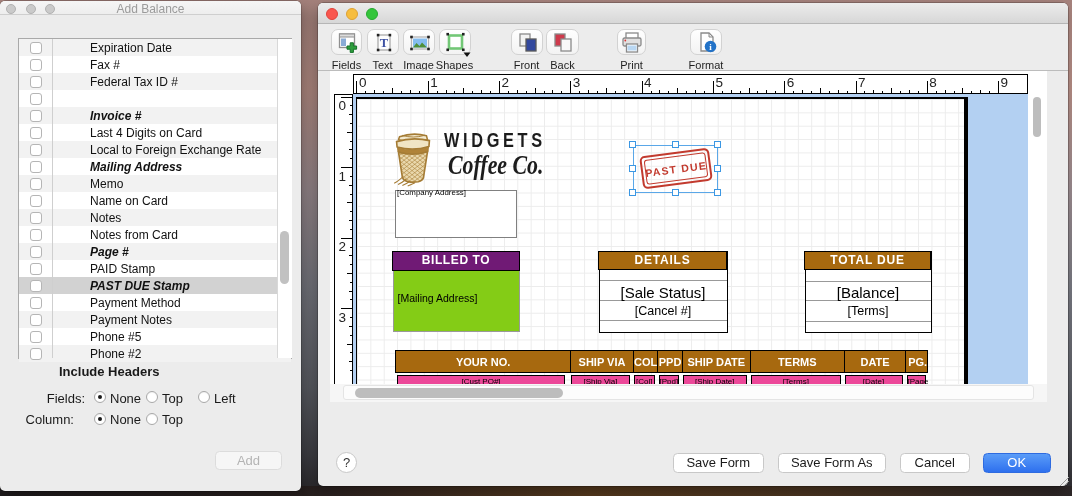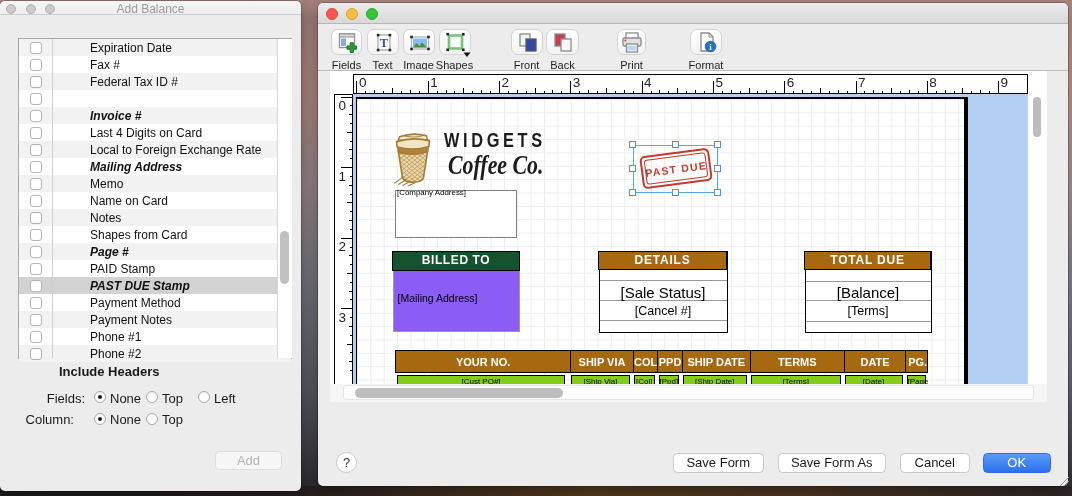--- a/index.html
+++ b/index.html
@@ -60,35 +60,35 @@
   background-image:linear-gradient(#ececec 1px, transparent 1px), linear-gradient(90deg,#ececec 1px, transparent 1px);
   background-size:13.36px 13.36px; }
 #vscroll { left:1033px; top:97px; width:8px; height:40px; background:#bdbdbd; border-radius:4px; }
 #hstrip { left:329.5px; top:383.5px; width:717px; height:18.5px; background:#f6f6f6; }
 
 
 #widgets { left:444px; top:130px; font-size:21.5px; font-weight:bold; letter-spacing:4.8px; color:#1c1c1c; transform:scale(0.76,0.9); transform-origin:0 0; white-space:nowrap; }
 #coffeeco { left:448px; top:149px; font-family:"Liberation Serif", serif; font-style:italic; font-weight:bold; font-size:28px; color:#1c1c1c; white-space:nowrap; transform:scale(0.78,1); transform-origin:0 0; }
 #caddr { left:395px; top:189.5px; width:122px; height:48.5px; background:#fff; border:1px solid #808080; }
 #caddr span { position:absolute; left:0.5px; top:-2.5px; font-size:8.5px; color:#000; transform:scale(0.93,0.9); transform-origin:0 0; white-space:nowrap; }
-.bhead { position:absolute; background:#14532d; border:1.5px solid #000; color:#fff; font-weight:bold; text-align:center; }
+.bhead { position:absolute; background:#701a75; border:1.5px solid #000; color:#fff; font-weight:bold; text-align:center; }
 #billedHead { left:392px; top:250.5px; width:128px; height:20px; font-size:12px; letter-spacing:0.6px; line-height:17.5px; }
-#billedBody { left:392.5px; top:270.5px; width:127px; height:61px; background:#8b5cf6; border:1px solid #999; border-top:none; }
+#billedBody { left:392.5px; top:270.5px; width:127px; height:61px; background:#84cc16; border:1px solid #999; border-top:none; }
 #billedBody span { position:absolute; left:4px; top:21.5px; font-size:10.5px; color:#000; }
 .secbox { position:absolute; background:#fff; border:1.5px solid #000; }
 .sechead { position:absolute; left:-1.5px; top:-1.5px; background:#a7690f; border:1.5px solid #000; color:#fff; font-weight:bold; text-align:center; font-size:12px; letter-spacing:0.8px; line-height:17px; }
 .srow { position:absolute; left:0; width:100%; border-top:1px solid #999; border-bottom:1px solid #999; text-align:center; color:#000; }
 #details { left:598.5px; top:251px; width:129px; height:81.5px; }
 #totaldue { left:804.5px; top:251px; width:127px; height:82px; }
 
 
 #thead { left:395.2px; top:350px; width:532.7px; height:22.5px; background:#a7690f; border:1.5px solid #000; }
 .tcol { position:absolute; top:0; height:100%; border-left:1.5px solid #000; }
 .tcol span, #thead > span { position:absolute; width:100%; text-align:center; top:4.5px; color:#fff; font-weight:bold; font-size:11px; left:0; white-space:nowrap; }
-.cell { position:absolute; top:374.5px; height:12px; background:#84cc16; border:1px solid #000; font-size:8px; color:#000; text-align:center; padding-top:1.5px; }
+.cell { position:absolute; top:374.5px; height:12px; background:#ec4899; border:1px solid #000; font-size:8px; color:#000; text-align:center; padding-top:1.5px; }
 
 
 #selrect { left:633px; top:145px; width:85px; height:48px; border:1px solid #5aa7e8; }
 .hdl { position:absolute; width:7px; height:7px; background:#fff; border:1.5px solid #3b97e3; }
 #stamp { left:641px; top:152px; width:70px; height:33px; transform:rotate(-7.5deg); border:2px solid #c23a2e; border-radius:5px; }
 #stamp .inner { position:absolute; left:2px; top:2px; right:2px; bottom:2px; border:1.2px solid #c23a2e; border-radius:3px; }
 #stamp .txt { position:absolute; left:0; right:0; top:8.5px; text-align:center; font-size:10.5px; font-weight:bold; color:#c23a2e; letter-spacing:1.2px; white-space:nowrap; }
 
 
 .btn { position:absolute; top:453px; height:19.5px; background:#fff; border:1px solid #c8c8c8; border-radius:4.5px; font-size:13px; color:#1a1a1a; text-align:center; line-height:18px; }
@@ -147,21 +147,21 @@
         <div class="row" style="top:153px;">
           <div class="cb"></div>
           <div class="tx">Name on Card</div>
         </div>
         <div class="row g" style="top:170px;">
           <div class="cb"></div>
           <div class="tx">Notes</div>
         </div>
         <div class="row" style="top:187px;">
           <div class="cb"></div>
-          <div class="tx">Shapes from Card</div>
+          <div class="tx">Notes from Card</div>
         </div>
         <div class="row g" style="top:204px;">
           <div class="cb"></div>
           <div class="tx bi">Page #</div>
         </div>
         <div class="row" style="top:221px;">
           <div class="cb"></div>
           <div class="tx">PAID Stamp</div>
         </div>
         <div class="row sel" style="top:238px;">
@@ -171,21 +171,21 @@
         <div class="row" style="top:255px;">
           <div class="cb"></div>
           <div class="tx">Payment Method</div>
         </div>
         <div class="row g" style="top:272px;">
           <div class="cb"></div>
           <div class="tx">Payment Notes</div>
         </div>
         <div class="row" style="top:289px;">
           <div class="cb"></div>
-          <div class="tx">Phone #1</div>
+          <div class="tx">Phone #5</div>
         </div>
         <div class="row g" style="top:306px;">
           <div class="cb"></div>
           <div class="tx">Phone #2</div>
         </div>
       </div>
     <div id="colline" class="abs"></div>
     <div id="scline" class="abs"></div>
     <div id="sctrack" class="abs"></div>
     <div id="scthumb" class="abs"></div>

